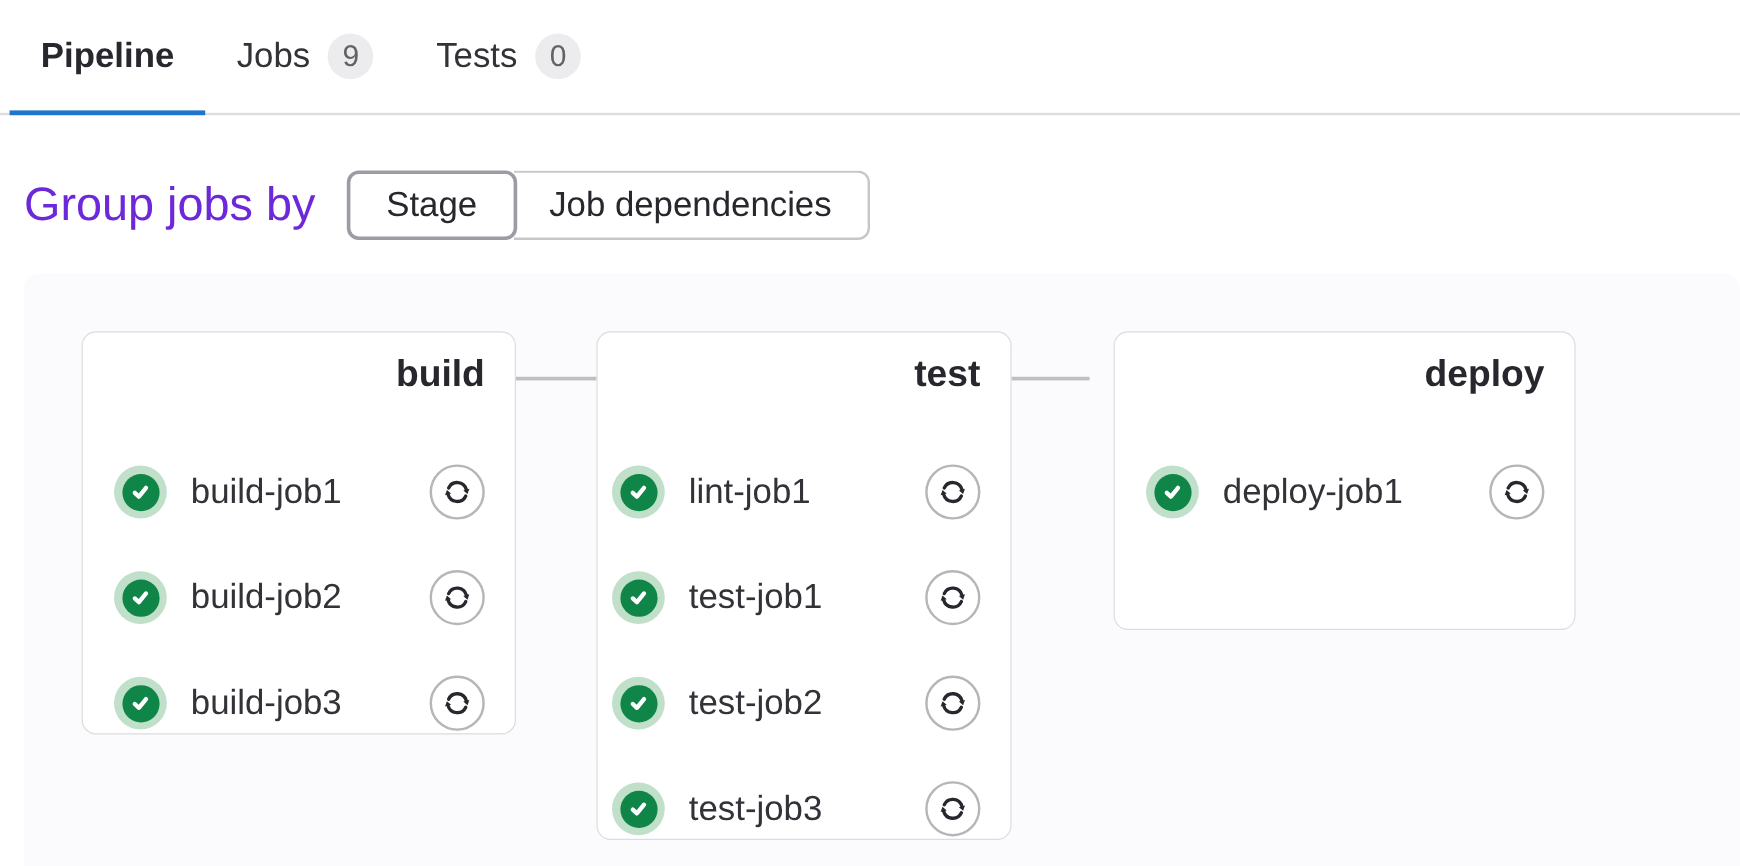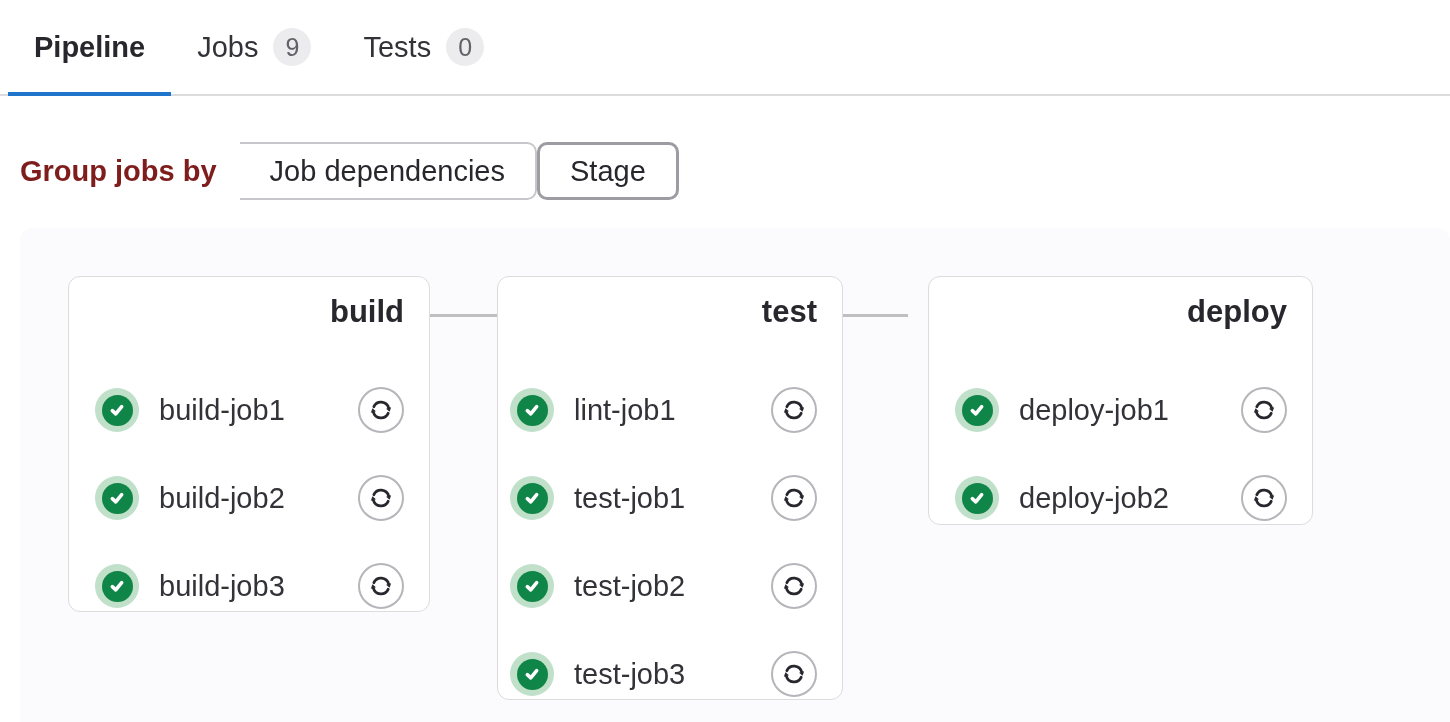--- a/index.html
+++ b/index.html
@@ -52,23 +52,23 @@
     justify-content: center;
   }
 
   
   .group-row {
     display: flex;
     align-items: center;
     margin: 46px 0 0 20px;
   }
   .group-label {
-    font-size: 29px;
-    font-weight: 700;
-    color: #7f1d1d;
+    font-size: 39px;
+    font-weight: 400;
+    color: #6d28d9;
   }
   .seg { display: flex; align-items: center; margin-left: 26px; }
   .seg-btn {
     height: 58px;
     background: #ffffff;
     font-family: inherit;
     font-size: 29px;
     color: #28272d;
     display: flex;
     align-items: center;
@@ -191,22 +191,22 @@
   </button>
   <button class="tab">
     <span>Tests</span>
     <span class="badge">0</span>
   </button>
 </nav>
 
 <div class="group-row">
   <span class="group-label">Group jobs by</span>
   <div class="seg">
+    <button class="seg-btn selected">Stage</button>
     <button class="seg-btn unselected">Job dependencies</button>
-    <button class="seg-btn selected">Stage</button>
   </div>
 </div>
 
 <div class="graph-panel">
   <div class="connector c1"></div>
   <div class="connector c2"></div>
 
   <section class="stage-card card-build">
     <h3 class="stage-title">build</h3>
     <div class="jobs">
@@ -335,30 +335,15 @@
               </svg>
             </span>
           </span>
         <a class="job-name">deploy-job1</a>
         <button class="retry-btn">
             <svg width="28" height="28" viewBox="0 0 16 16">
               <use href="#def-retry"></use>
             </svg>
           </button>
       </div>
-      <div class="job-row">
-        <span class="status-icon">
-            <span class="status-inner">
-              <svg width="22" height="22" viewBox="0 0 16 16">
-                <use href="#def-check"></use>
-              </svg>
-            </span>
-          </span>
-        <a class="job-name">deploy-job2</a>
-        <button class="retry-btn">
-            <svg width="28" height="28" viewBox="0 0 16 16">
-              <use href="#def-retry"></use>
-            </svg>
-          </button>
-      </div>
     </div>
   </section>
 </div>
 
 </body></html>

